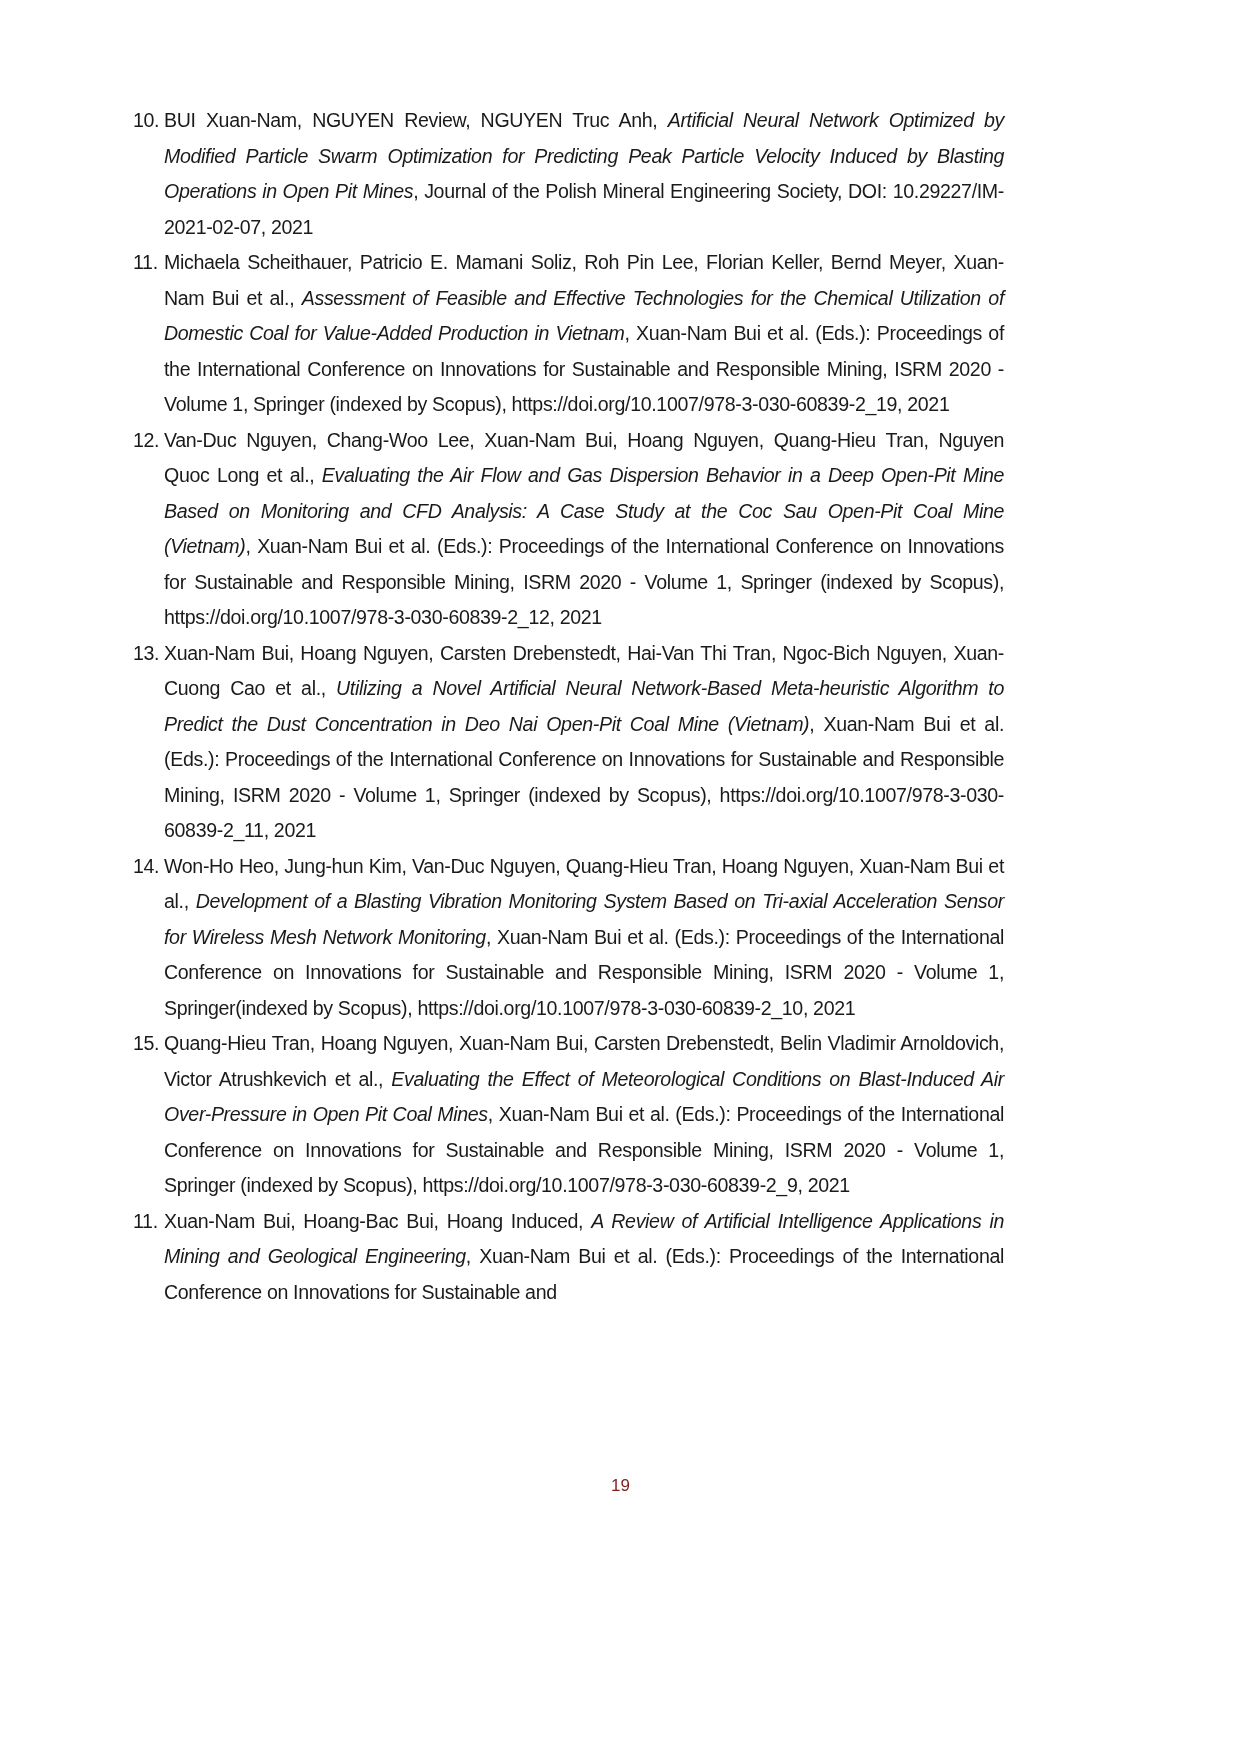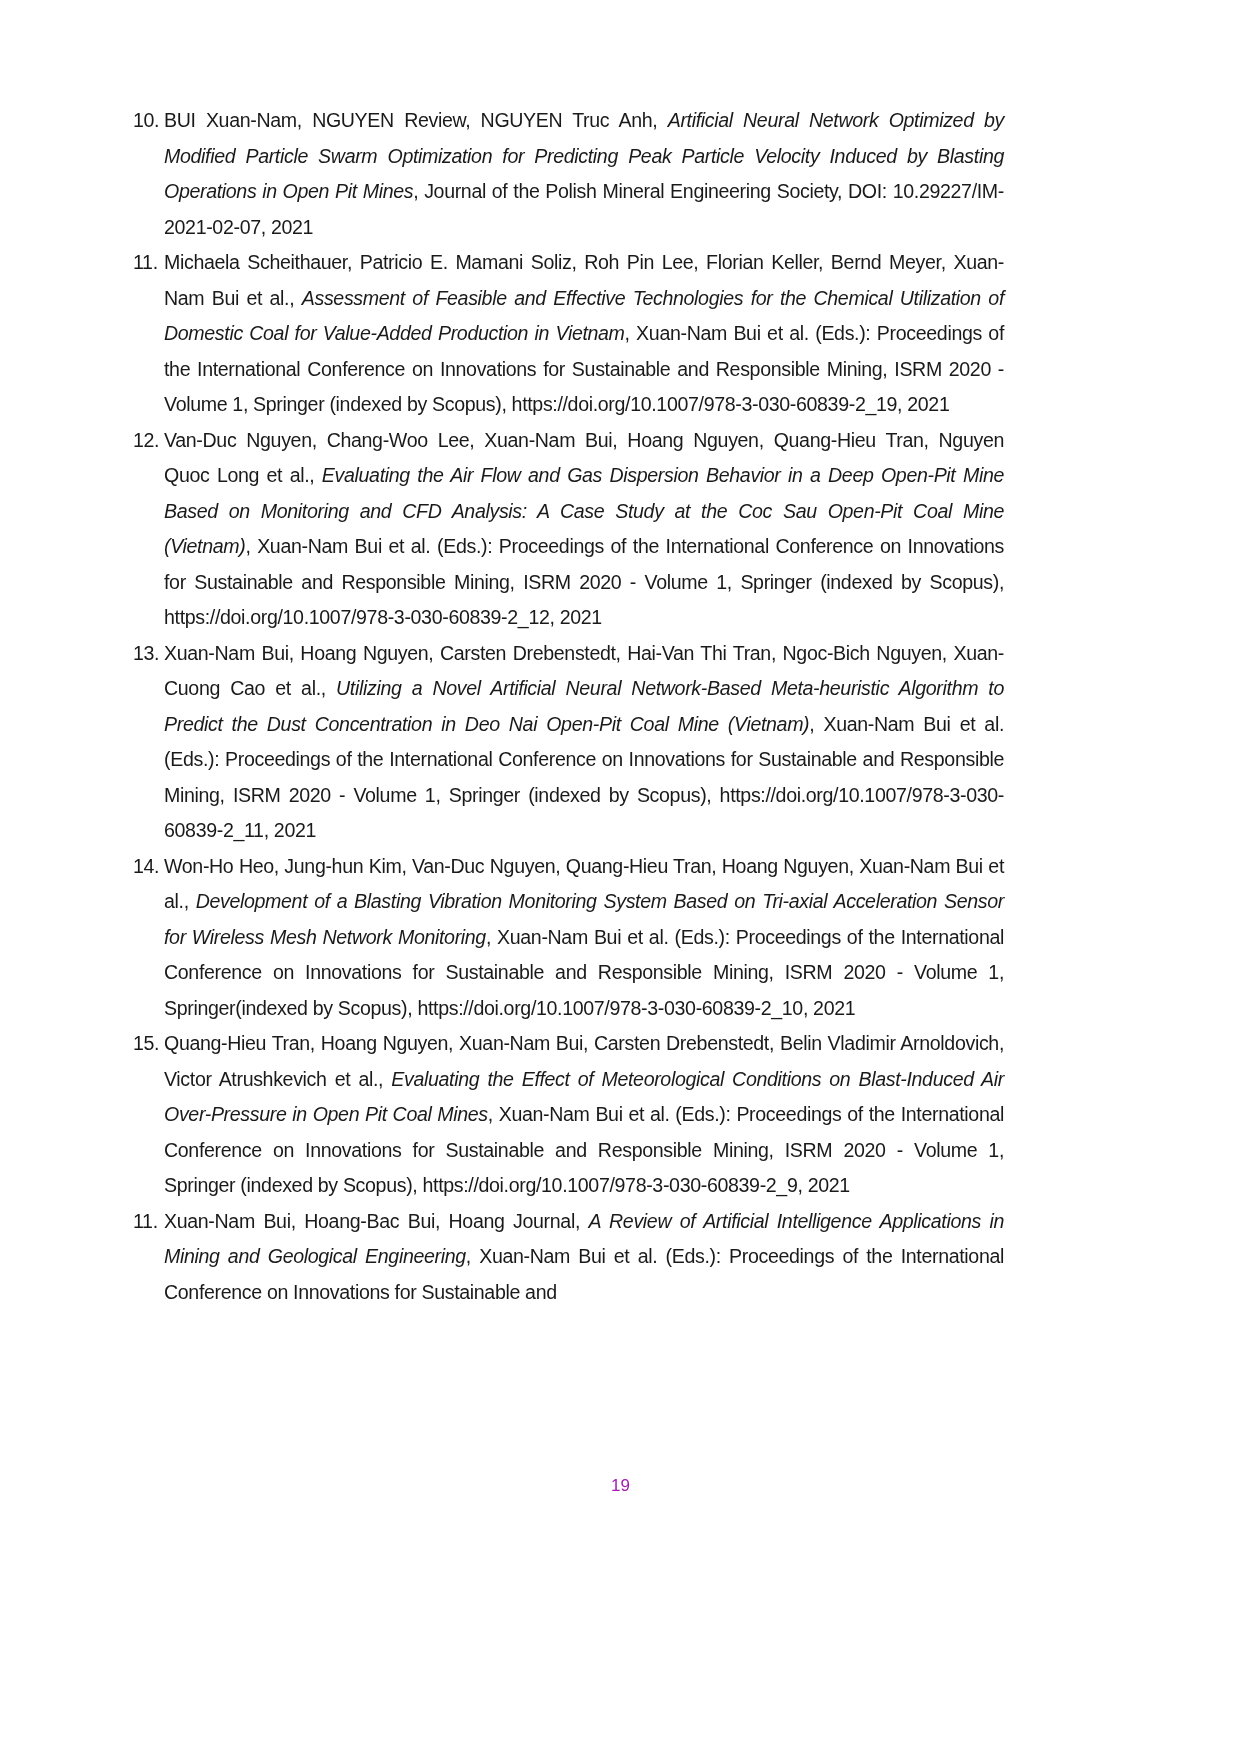--- a/index.html
+++ b/index.html
@@ -51,21 +51,21 @@
     .ref-title {
       font-style: italic;
     }
     .page-number {
       position: absolute;
       left: 0;
       width: 100%;
       top: 1476px;
       text-align: center;
       font-size: 17px;
-      color: #a21caf;
+      color: #7f1d1d;
     }
   </style>
 </head>
 <body>
 
 <div class="page">
   <ol class="ref-list">
     <li class="ref-item">
       <span class="ref-num">10.</span><span>BUI Xuan-Nam, NGUYEN Review, NGUYEN Truc Anh, </span><span class="ref-title">Artificial Neural Network Optimized by Modified Particle Swarm Optimization for Predicting Peak Particle Velocity Induced by Blasting Operations in Open Pit Mines</span><span>, Journal of the Polish Mineral Engineering Society, DOI: 10.29227/IM-2021-02-07, 2021</span>
     </li>
@@ -78,18 +78,18 @@
     <li class="ref-item">
       <span class="ref-num">13.</span><span>Xuan-Nam Bui, Hoang Nguyen, Carsten Drebenstedt, Hai-Van Thi Tran, Ngoc-Bich Nguyen, Xuan-Cuong Cao et al., </span><span class="ref-title">Utilizing a Novel Artificial Neural Network-Based Meta-heuristic Algorithm to Predict the Dust Concentration in Deo Nai Open-Pit Coal Mine (Vietnam)</span><span>, Xuan-Nam Bui et al. (Eds.): Proceedings of the International Conference on Innovations for Sustainable and Responsible Mining, ISRM 2020 - Volume 1, Springer (indexed by Scopus), https://doi.org/10.1007/978-3-030-60839-2_11, 2021</span>
     </li>
     <li class="ref-item">
       <span class="ref-num">14.</span><span>Won-Ho Heo, Jung-hun Kim, Van-Duc Nguyen, Quang-Hieu Tran, Hoang Nguyen, Xuan-Nam Bui et al., </span><span class="ref-title">Development of a Blasting Vibration Monitoring System Based on Tri-axial Acceleration Sensor for Wireless Mesh Network Monitoring</span><span>, Xuan-Nam Bui et al. (Eds.): Proceedings of the International Conference on Innovations for Sustainable and Responsible Mining, ISRM 2020 - Volume 1, Springer(indexed by Scopus), https://doi.org/10.1007/978-3-030-60839-2_10, 2021</span>
     </li>
     <li class="ref-item">
       <span class="ref-num">15.</span><span>Quang-Hieu Tran, Hoang Nguyen, Xuan-Nam Bui, Carsten Drebenstedt, Belin Vladimir Arnoldovich, Victor Atrushkevich et al., </span><span class="ref-title">Evaluating the Effect of Meteorological Conditions on Blast-Induced Air Over-Pressure in Open Pit Coal Mines</span><span>, Xuan-Nam Bui et al. (Eds.): Proceedings of the International Conference on Innovations for Sustainable and Responsible Mining, ISRM 2020 - Volume 1, Springer (indexed by Scopus), https://doi.org/10.1007/978-3-030-60839-2_9, 2021</span>
     </li>
     <li class="ref-item">
-      <span class="ref-num">11.</span><span>Xuan-Nam Bui, Hoang-Bac Bui, Hoang Journal, </span><span class="ref-title">A Review of Artificial Intelligence Applications in Mining and Geological Engineering</span><span>, Xuan-Nam Bui et al. (Eds.): Proceedings of the International Conference on Innovations for Sustainable and</span>
+      <span class="ref-num">11.</span><span>Xuan-Nam Bui, Hoang-Bac Bui, Hoang Induced, </span><span class="ref-title">A Review of Artificial Intelligence Applications in Mining and Geological Engineering</span><span>, Xuan-Nam Bui et al. (Eds.): Proceedings of the International Conference on Innovations for Sustainable and</span>
     </li>
   </ol>
 
   <div class="page-number">19</div>
 </div>
 
 </body></html>

